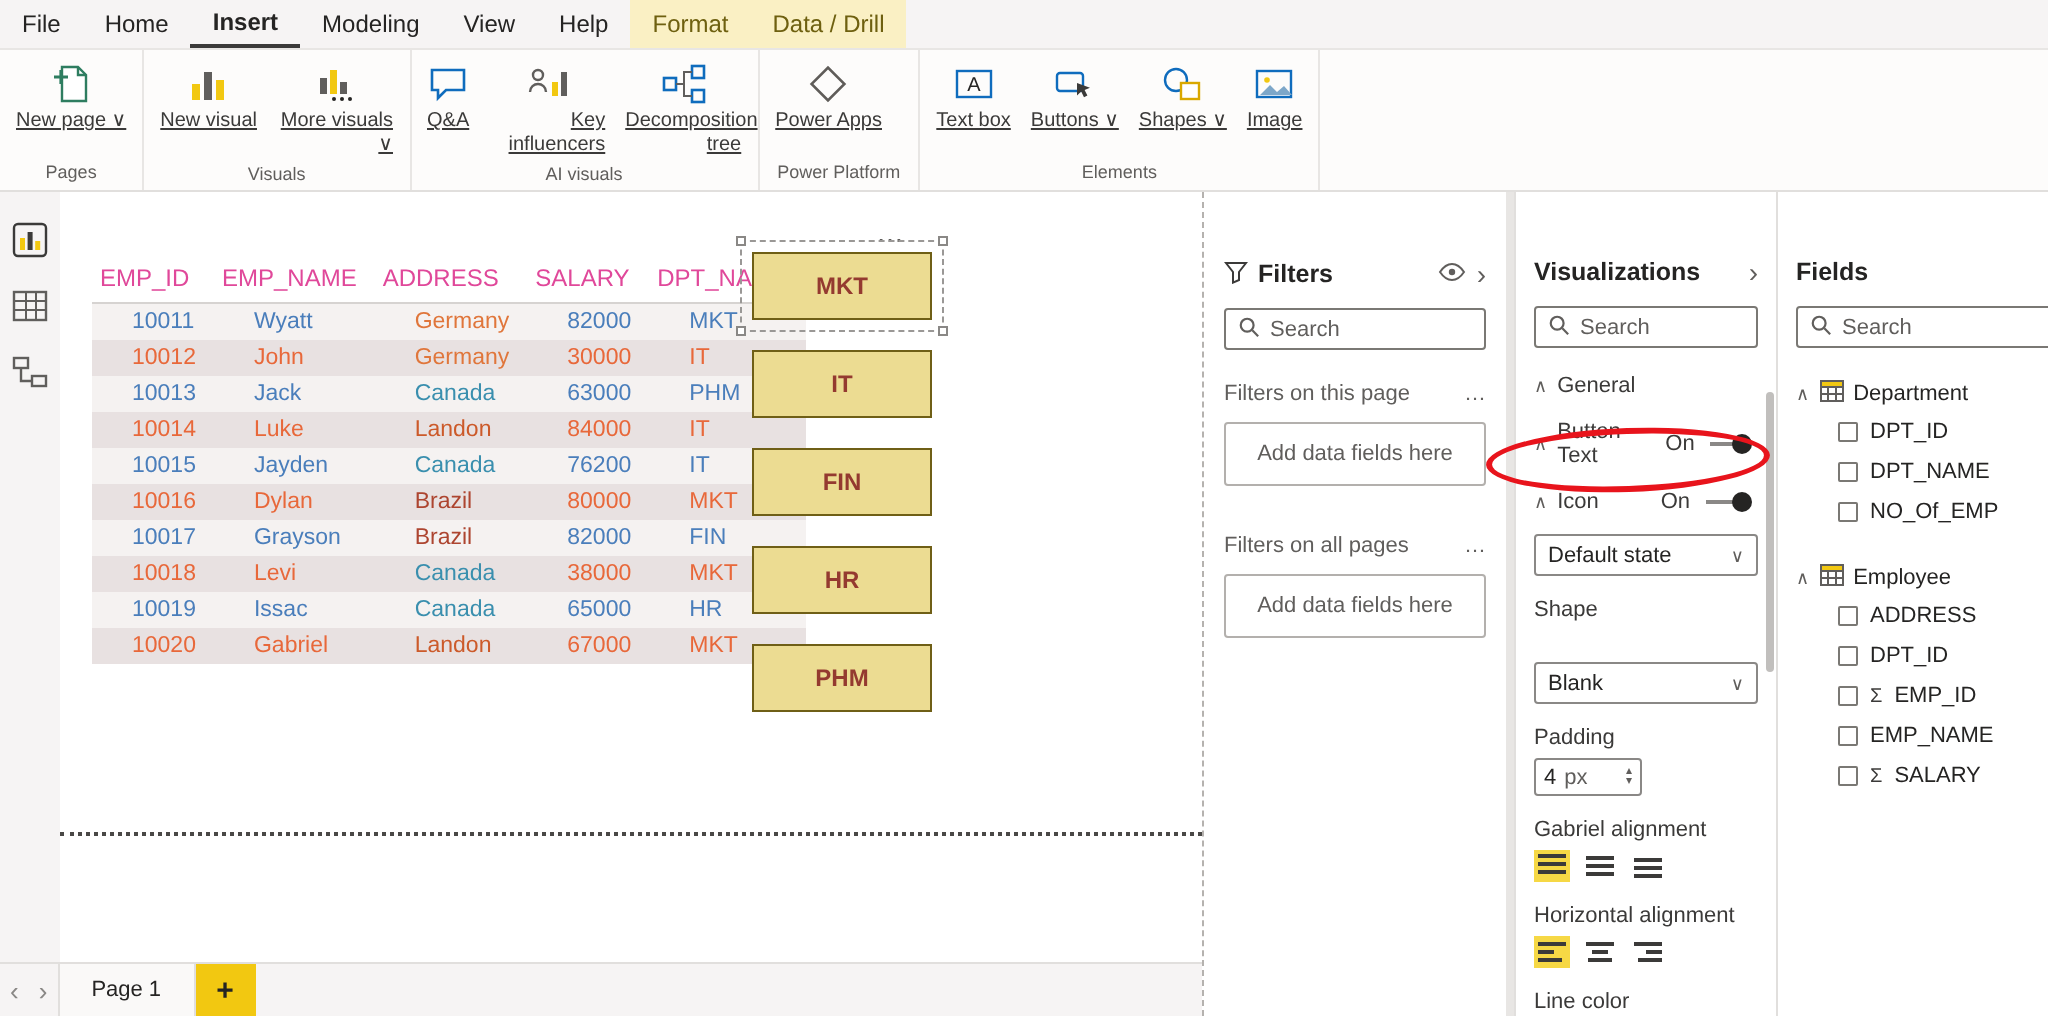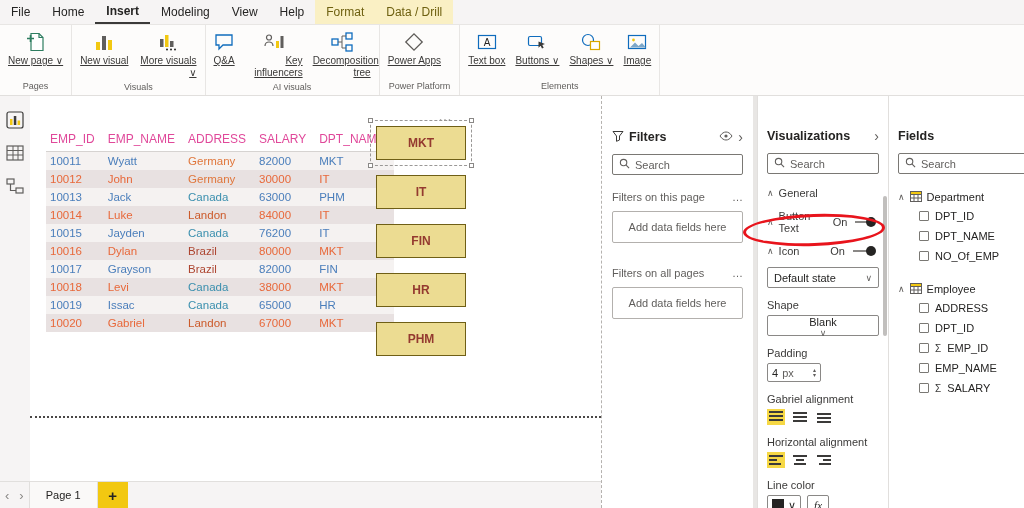--- a/index.html
+++ b/index.html
@@ -27,21 +27,21 @@
   .left-zone { width:601px; display:flex; flex-direction:column; flex:0 0 auto; }
   .canvas-row { flex:1; display:flex; min-height:0; }
   .view-strip { width:30px; background:#f6f4f4; padding-top:14px; display:flex; flex-direction:column; align-items:center; gap:13px; flex:0 0 auto; }
   .view-icon { width:20px; height:20px; display:flex; align-items:center; justify-content:center; cursor:pointer; }
   .canvas { flex:1; position:relative; background:#fff; overflow:hidden; }
 
   
   .table-visual { position:absolute; left:16px; top:34px; }
   .table-visual table { border-collapse:collapse; font-size:11.5px; }
   .table-visual th { font-weight:normal; font-size:12px; text-align:left; padding:2px 9px 5px 4px; border-bottom:1px solid #d6d3d1; white-space:nowrap; }
-  .table-visual td { padding:3px 9px 3px 4px; white-space:nowrap;margin-left:44px; }
+  .table-visual td { padding:3px 9px 3px 20px; white-space:nowrap;margin-left:44px; }
 
   
   .btn-stack { position:absolute; left:346px; top:30px; width:90px; display:flex; flex-direction:column; gap:15px; }
   .cbtn-wrap { position:relative; }
   .cbtn-wrap.selected { outline:1px dashed #9a9896; outline-offset:5px; }
   .canvas-btn { height:34px; display:flex; align-items:center; justify-content:center; font-size:12px; font-weight:600; cursor:pointer; }
   .handle { position:absolute; width:5px; height:5px; background:#fff; border:1px solid #8a8886; }
   .more-dots { position:absolute; left:408px; top:12px; color:#605e5c; font-size:14px; letter-spacing:1px; cursor:pointer; }
   .page-edge { position:absolute; left:0; right:0; top:320px; border-top:2px dotted #4a4846; }
 
@@ -474,21 +474,21 @@
         <span class="toggle"></span>
       </div>
       <div class="red-ellipse"></div>
 
       <div class="dropdown">
         <span>Default state</span>
         <span class="ddch">∨</span>
       </div>
 
       <div class="vlabel-s">Shape</div>
-      <div class="dropdown" style="margin-top:4px;flex-direction:column;">
+      <div class="dropdown" style="margin-top:20px;">
         <span>Blank</span>
         <span class="ddch">∨</span>
       </div>
 
       <div class="vlabel-s">Padding</div>
       <div class="spinbox">
         <span>4</span>
         <span class="unit">px</span>
         <span class="spin-arrows">
             <span>▴</span>

